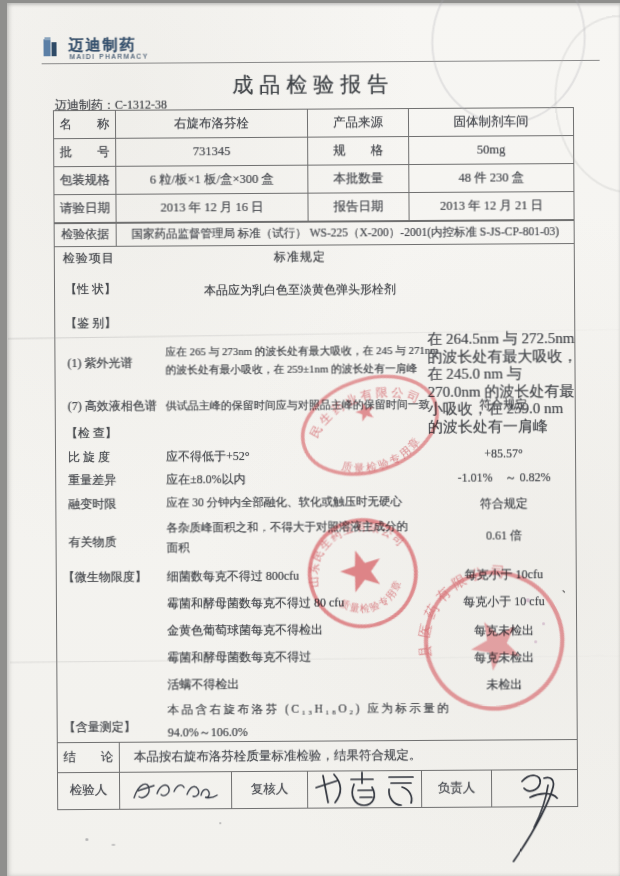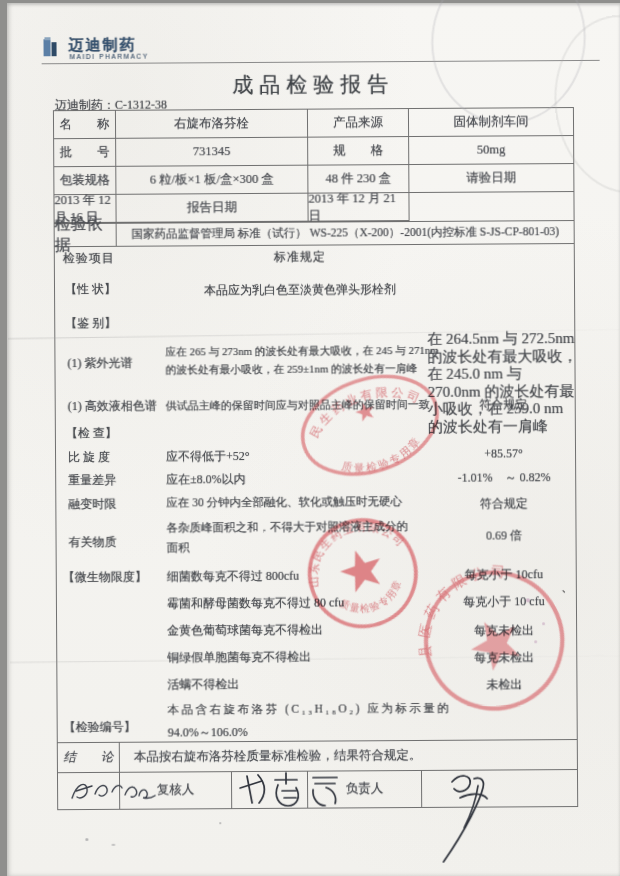--- a/index.html
+++ b/index.html
@@ -27,35 +27,35 @@
   .repno{left:48px;top:94px;font-size:12px;}
   
   .info{position:absolute;left:46px;top:107px;width:519px;display:grid;
         grid-template-columns:62px 192px 101px 164px;border:1px solid #707070;}
   .info>div{border-right:1px solid #707070;border-bottom:1px solid #707070;height:27px;
             display:flex;align-items:center;justify-content:center;font-size:12.5px;color:#4a4d52;
             text-shadow:0 0 .7px rgba(95,95,100,.75);}
   .info>div:nth-child(4n){border-right:none;}
   .basis{position:absolute;left:46px;top:220px;width:519px;display:grid;grid-template-columns:62px 457px;
          border:1px solid #707070;border-top:none;}
-  .basis>div{height:23px;display:flex;align-items:center;font-size:16px;color:#4a4d52;
+  .basis>div{height:23px;display:flex;align-items:center;font-size:12px;color:#4a4d52;
              text-shadow:0 0 .7px rgba(95,95,100,.75);}
   .basis>div:first-child{border-right:1px solid #707070;justify-content:center;}
   .basis>div:last-child{justify-content:center;font-size:11.5px;}
   
   .mid{position:absolute;left:46px;top:244px;width:519px;height:495px;
        border-left:1px solid #707070;border-right:1px solid #707070;}
   .mid .txt{font-size:12px;}
   .res{left:375px;width:145px;text-align:center;}
   
   .concl{position:absolute;left:46px;top:739px;width:519px;display:grid;grid-template-columns:62px 457px;
          border:1px solid #707070;}
   .concl>div{height:29px;display:flex;align-items:center;font-size:12.5px;color:#4a4d52;
              text-shadow:0 0 .7px rgba(95,95,100,.75);}
-  .concl>div:first-child{border-right:1px solid #707070;justify-content:center;font-style:italic;}
+  .concl>div:first-child{border-right:1px solid #707070;justify-content:center;}
   .concl>div:last-child{padding-left:14px;}
   .sig{position:absolute;left:46px;top:769px;width:519px;display:grid;
        grid-template-columns:62px 112px 76px 114px 70px 85px;
        border:1px solid #707070;border-top:none;}
   .sig>div{height:37px;border-right:1px solid #707070;display:flex;align-items:center;
            justify-content:center;font-size:12.5px;color:#4a4d52;position:relative;overflow:visible;
            text-shadow:0 0 .7px rgba(95,95,100,.75);}
   .sig>div:last-child{border-right:none;}
   
   .stamp{position:absolute;mix-blend-mode:multiply;filter:blur(.3px);pointer-events:none;}
@@ -84,20 +84,21 @@
     <div>名　　称</div>
     <div>右旋布洛芬栓</div>
     <div>产品来源</div>
     <div>固体制剂车间</div>
     <div>批　　号</div>
     <div>731345</div>
     <div>规　　格</div>
     <div>50mg</div>
     <div>包装规格</div>
     <div>6 粒/板×1 板/盒×300 盒</div>
+    <div>本批数量</div>
     <div>48 件 230 盒</div>
     <div>请验日期</div>
     <div>2013 年 12 月 16 日</div>
     <div>报告日期</div>
     <div>2013 年 12 月 21 日</div>
   </div>
   <div class="basis">
     <div>检验依据</div>
     <div>国家药品监督管理局 标准（试行） WS-225（X-200）-2001(内控标准 S-JS-CP-801-03)</div>
   </div>
@@ -108,69 +109,70 @@
 
     <div class="txt" style="left:10px;top:34px">【性 状】</div>
     <div class="txt ctr" style="left:110px;top:36px;width:270px">本品应为乳白色至淡黄色弹头形栓剂</div>
 
     <div class="txt" style="left:10px;top:68px">【鉴 别】</div>
 
     <div class="txt" style="left:12px;top:108px">(1) 紫外光谱</div>
     <div class="txt blk" style="left:110px;top:96px;width:278px;font-size:10.8px;line-height:18px">应在 265 与 273nm 的波长处有最大吸收，在 245 与 271nm 的波长处有最小吸收，在 259±1nm 的波长处有一肩峰</div>
     <div class="txt blk" style="left:372px;top:86px;width:150px;font-size:15px;line-height:17.5px">在 264.5nm 与 272.5nm 的波长处有最大吸收，在 245.0 nm 与 270.0nm 的波长处有最小吸收，在 259.0 nm 的波长处有一肩峰</div>
 
-    <div class="txt" style="left:12px;top:151px">(1) 高效液相色谱</div>
+    <div class="txt" style="left:12px;top:151px">(7) 高效液相色谱</div>
     <div class="txt" style="left:110px;top:152px;font-size:11px">供试品主峰的保留时间应与对照品主峰的保留时间一致</div>
     <div class="txt res" style="top:152px">符合规定</div>
 
     <div class="txt" style="left:10px;top:178px">【检 查】</div>
 
     <div class="txt" style="left:12px;top:202px">比 旋 度</div>
     <div class="txt" style="left:110px;top:202px">应不得低于+52°</div>
     <div class="txt res" style="top:202px">+85.57°</div>
 
     <div class="txt" style="left:12px;top:225px">重量差异</div>
     <div class="txt" style="left:110px;top:225px">应在±8.0%以内</div>
     <div class="txt ctr" style="left:368px;top:225px;width:160px">-1.01%　～ 0.82%</div>
 
     <div class="txt" style="left:12px;top:249px">融变时限</div>
     <div class="txt" style="left:110px;top:249px;font-size:11.5px">应在 30 分钟内全部融化、软化或触压时无硬心</div>
     <div class="txt res" style="top:251px">符合规定</div>
 
     <div class="txt" style="left:12px;top:287px">有关物质</div>
     <div class="txt blk" style="left:110px;top:271px;width:252px;line-height:20px;font-size:11.5px">各杂质峰面积之和，不得大于对照溶液主成分的面积</div>
-    <div class="txt res" style="top:283px">0.69 倍</div>
+    <div class="txt res" style="top:283px">0.61 倍</div>
 
     <div class="txt" style="left:6px;top:322px">【微生物限度】</div>
     <div class="txt" style="left:110px;top:322px">细菌数每克不得过 800cfu</div>
     <div class="txt ctr" style="left:372px;top:322px;width:150px">每克小于 10cfu</div>
 
     <div class="txt" style="left:110px;top:349px">霉菌和酵母菌数每克不得过 80 cfu</div>
     <div class="txt ctr" style="left:372px;top:349px;width:150px">每克小于 10 cfu</div>
 
     <div class="txt" style="left:110px;top:376px">金黄色葡萄球菌每克不得检出</div>
     <div class="txt ctr" style="left:372px;top:378px;width:150px">每克未检出</div>
 
-    <div class="txt" style="left:110px;top:403px">铜绿假单胞菌每克不得检出</div>
+    <div class="txt" style="left:110px;top:403px">霉菌和酵母菌数每克不得过</div>
     <div class="txt ctr" style="left:372px;top:405px;width:150px">每克未检出</div>
 
     <div class="txt" style="left:110px;top:430px">活螨不得检出</div>
     <div class="txt ctr" style="left:372px;top:432px;width:150px">未检出</div>
 
-    <div class="txt" style="left:6px;top:472px">【检验编号】</div>
+    <div class="txt" style="left:6px;top:472px">【含量测定】</div>
     <div class="txt" style="left:110px;top:456px;letter-spacing:2.5px;font-size:11.5px">本品含右旋布洛芬 (C₁₃H₁₈O₂) 应为标示量的</div>
     <div class="txt" style="left:110px;top:478px">94.0%～106.0%</div>
   </div>
 
   <div class="concl">
     <div>结　　论</div>
     <div>本品按右旋布洛芬栓质量标准检验，结果符合规定。</div>
   </div>
 
   <div class="sig">
+    <div>检验人</div>
     <div>
       <svg width="104" height="34" viewBox="0 0 104 34" style="position:absolute;left:4px;top:2px">
         <g fill="none" stroke="#3a3f49" stroke-width="1.4" stroke-linecap="round">
           <path d="M10,24 C15,9 24,7 25,15 C26,21 19,26 15,23"></path>
           <path d="M14,17 L30,12"></path>
           <path d="M33,20 C36,11 43,9 45,15 C46,20 40,24 37,21"></path>
           <path d="M50,18 C53,11 58,10 60,14"></path>
           <path d="M63,21 c3,-8 8,-10 11,-5 c2,4 -1,8 -5,7"></path>
           <path d="M77,22 c1,-6 6,-8 8,-3 c1,3 -1,6 -4,5 c4,1 9,0 12,-2"></path>
         </g>

